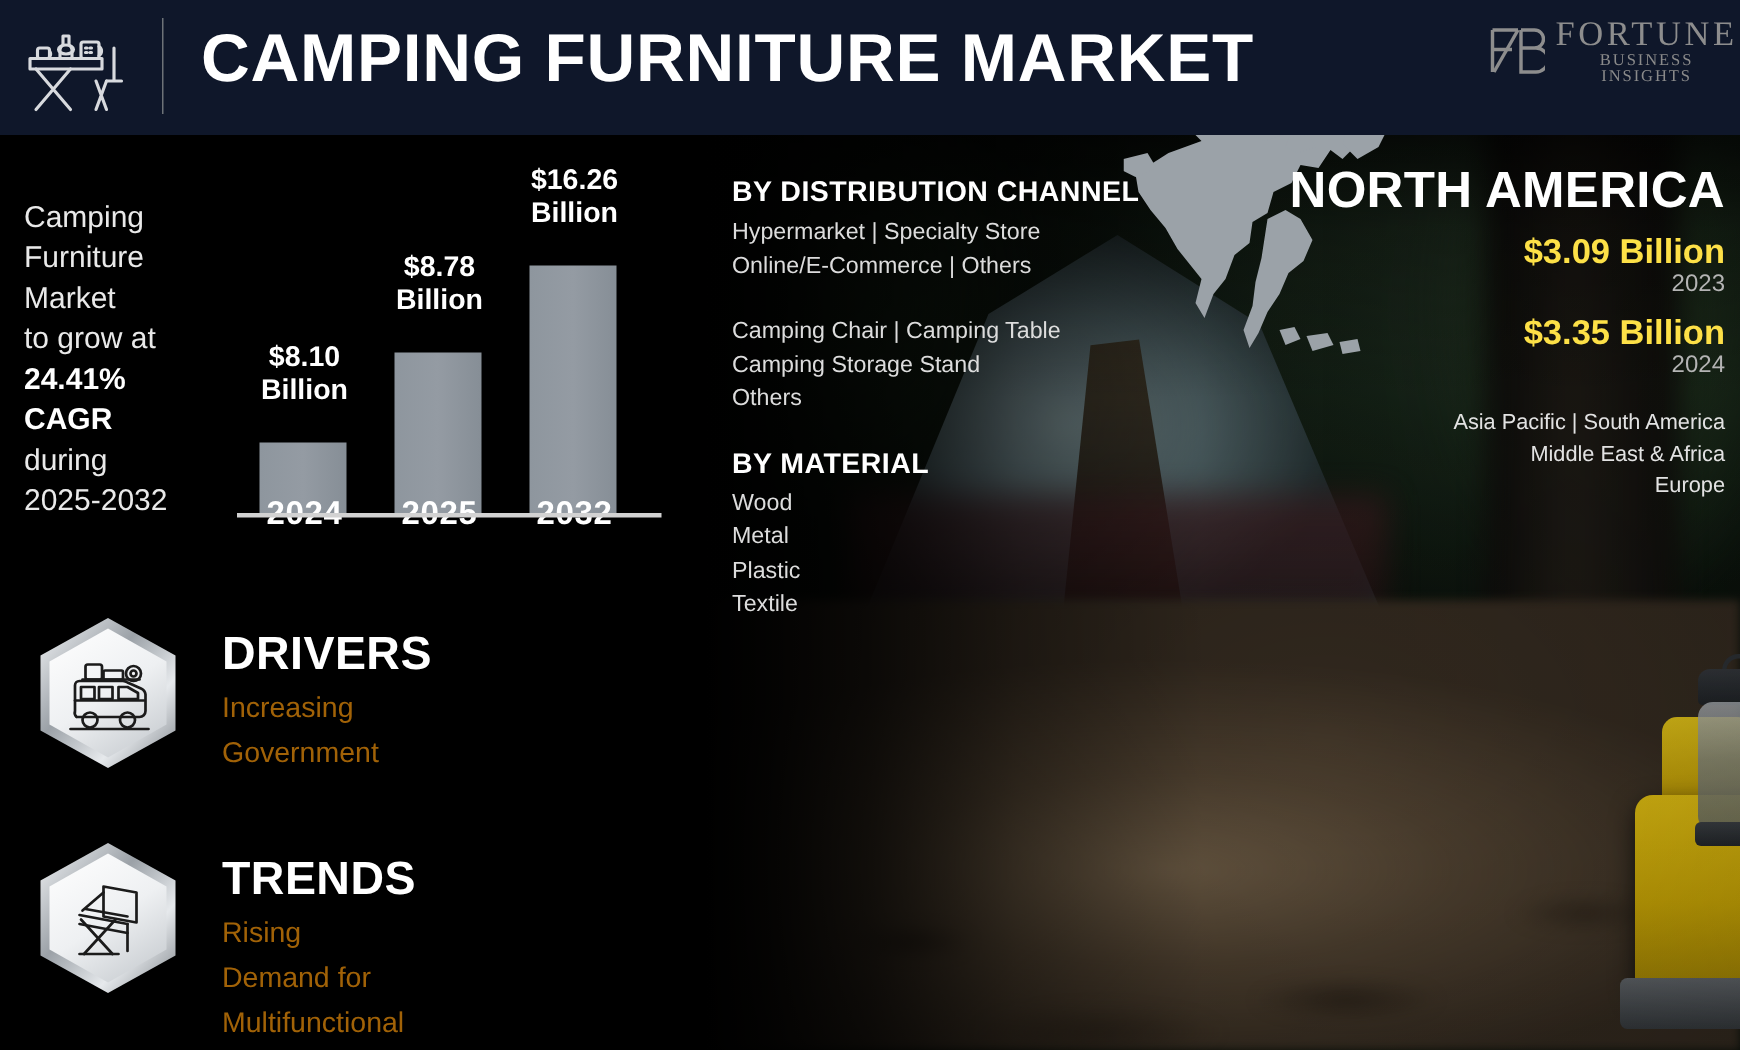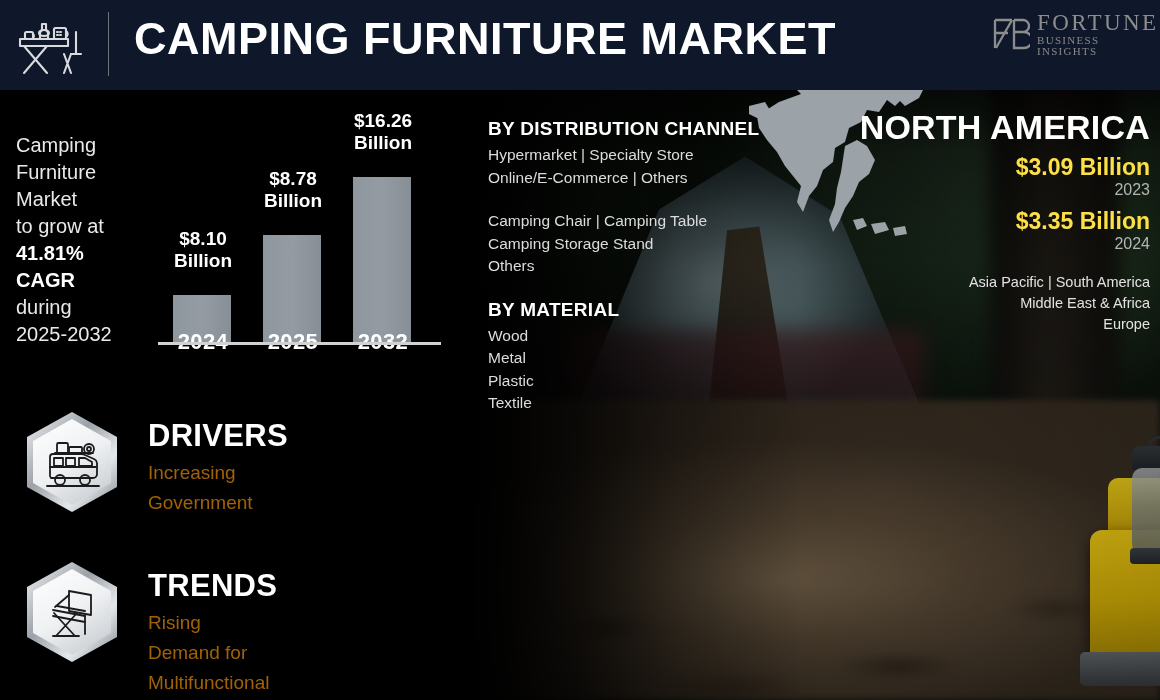--- a/index.html
+++ b/index.html
@@ -108,21 +108,21 @@
   #topbar { position:absolute; left:0; top:0; width:1160px; height:90px; background:#0f172a; z-index:5; }
   #brand-icon { position:absolute; left:14px; top:10px; width:78px; height:68px; }
   #brand-div { position:absolute; left:108px; top:12px; width:1px; height:64px; background:#6d7277; }
   #title {
     position:absolute; left:134px; top:13px;
     font-size:45px; font-weight:bold; letter-spacing:.5px; color:#fff;
     font-family:"Liberation Sans", sans-serif;
   }
   #logo { position:absolute; right:10px; top:8px; width:160px; height:52px; display:flex; align-items:center; gap:7px; }
   #logo-mark { width:40px; height:34px; flex:0 0 auto; }
-  #logo-text { line-height:1; }
+  #logo-text { line-height:1;text-align:center; }
   #logo-name { font-family:"Liberation Serif", serif; font-size:23px; letter-spacing:2.4px; color:#8d8d8d; font-weight:400; }
   #logo-sub { font-family:"Liberation Serif", serif; font-size:11px; letter-spacing:1.3px; color:#8a8a8a; margin-top:1px; }
 
   
   #left-panel { position:absolute; left:0; top:90px; width:470px; height:610px; background:#000; z-index:4; }
   #cagr-text {
     position:absolute; left:16px; top:42px; width:125px;
     font-size:20px; line-height:27px; color:#e9e9e9; font-weight:300;
   }
   #cagr-text b { font-weight:bold; color:#fff; }
@@ -220,21 +220,21 @@
   </div>
 </div>
 
 <div id="left-panel">
 
   <div id="cagr-text">
     <span>Camping</span><br>
     <span>Furniture</span><br>
     <span>Market</span><br>
     <span>to grow at</span><br>
-    <b>41.81%</b><br>
+    <b>24.41%</b><br>
     <b>CAGR</b><br>
     <span>during</span><br>
     <span>2025-2032</span>
   </div>
 
   <div id="chart">
 
     <div class="bar-label" style="left:-2px; top:118px;">
       <span>$8.10</span><br>
       <span>Billion</span>

